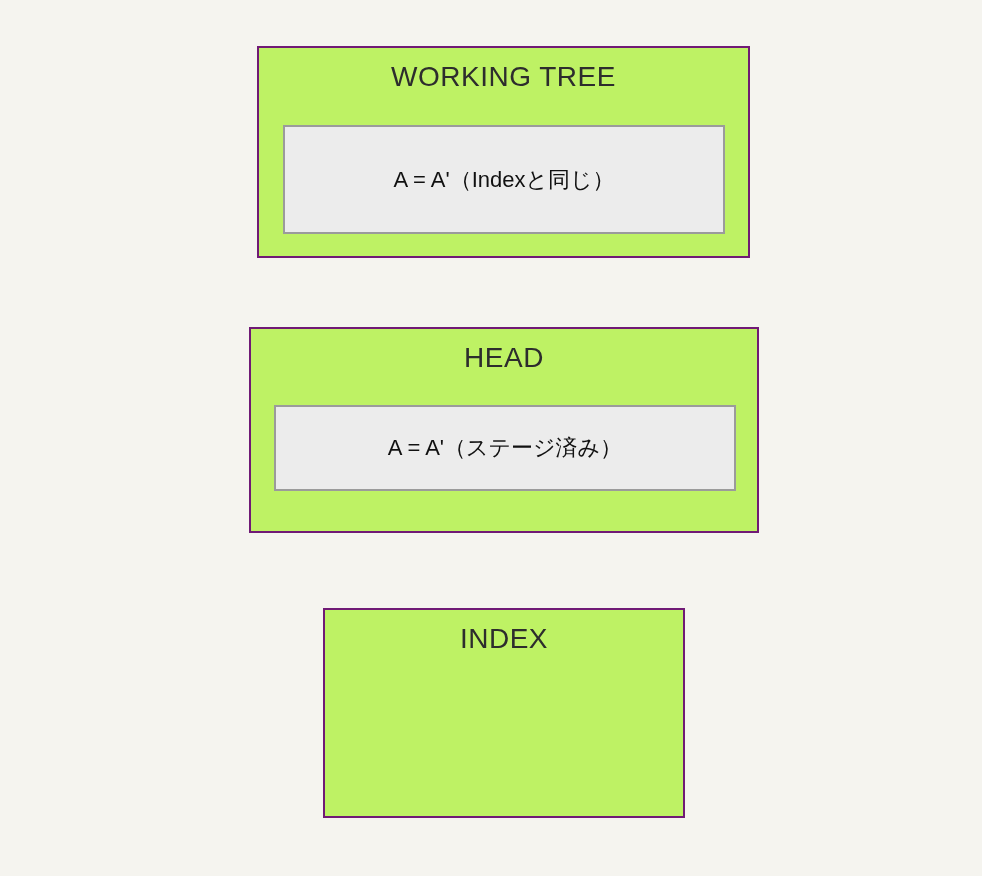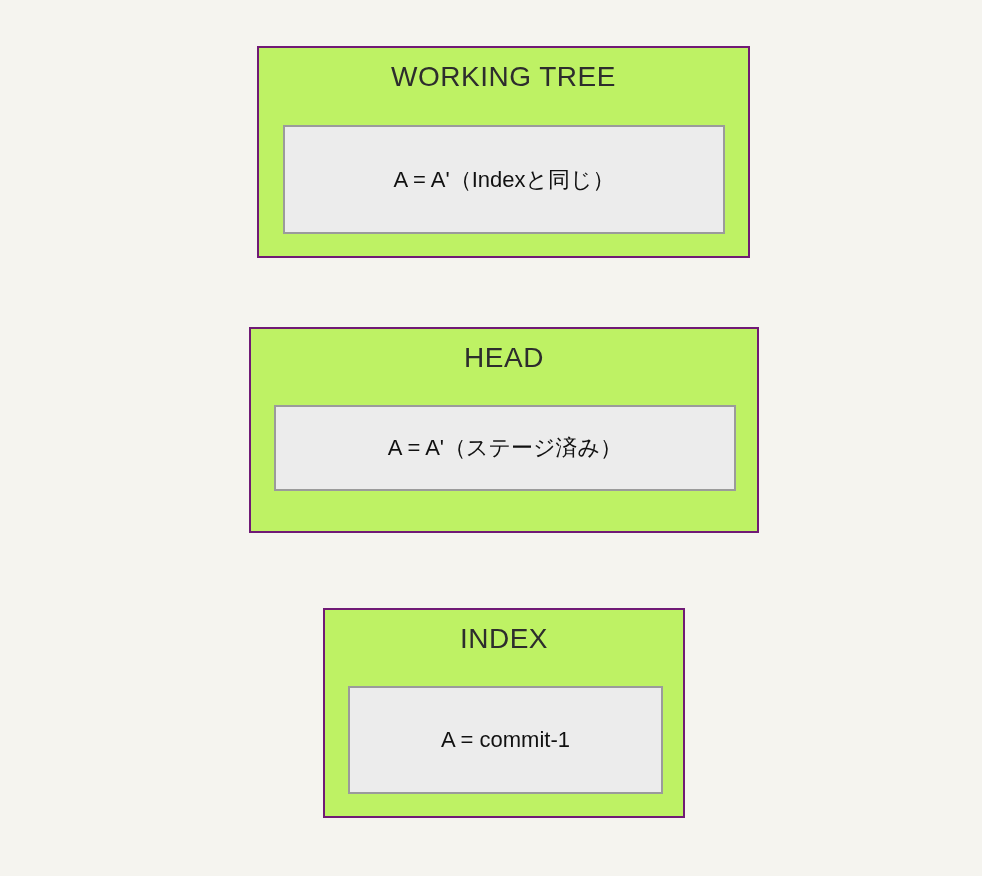--- a/index.html
+++ b/index.html
@@ -68,16 +68,13 @@
 
 <div class="outer-box" id="box-index">
   <div class="box-title">HEAD</div>
   <div class="inner-box">
     <span class="inner-label">A = A'（ステージ済み）</span>
   </div>
 </div>
 
 <div class="outer-box" id="box-head">
   <div class="box-title">INDEX</div>
-  <div class="inner-box">
-    <span class="inner-label">A = commit-1</span>
-  </div>
 </div>
 
 </body></html>

